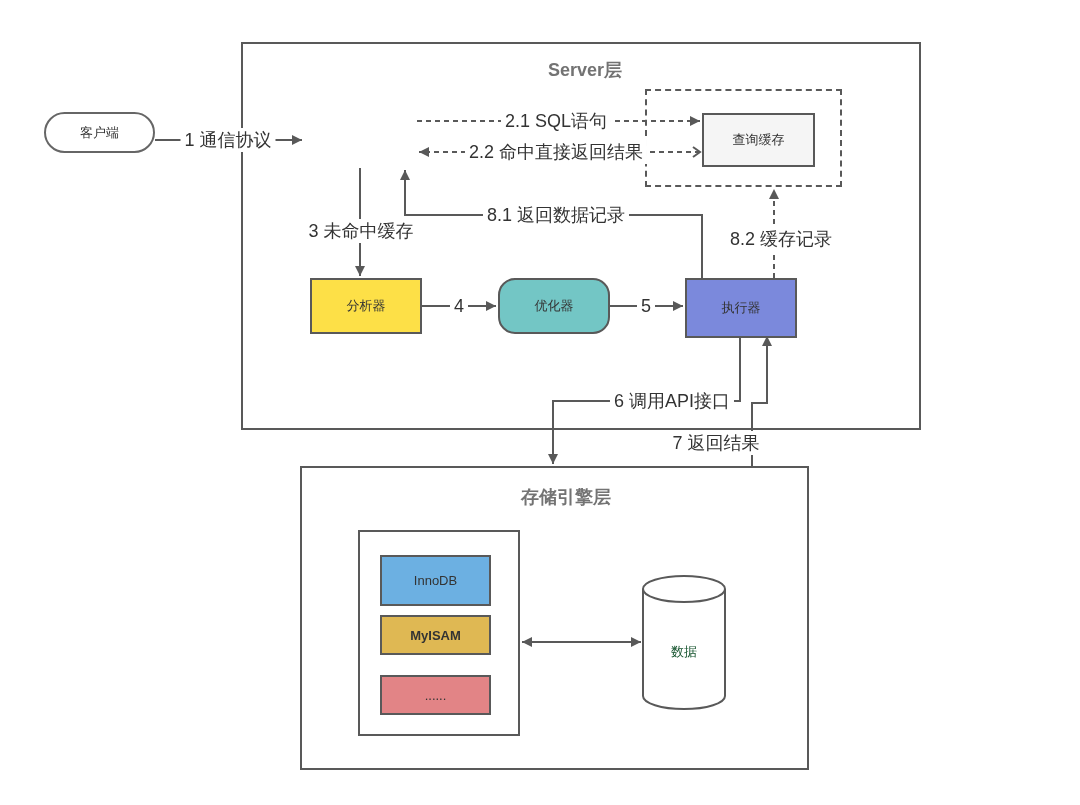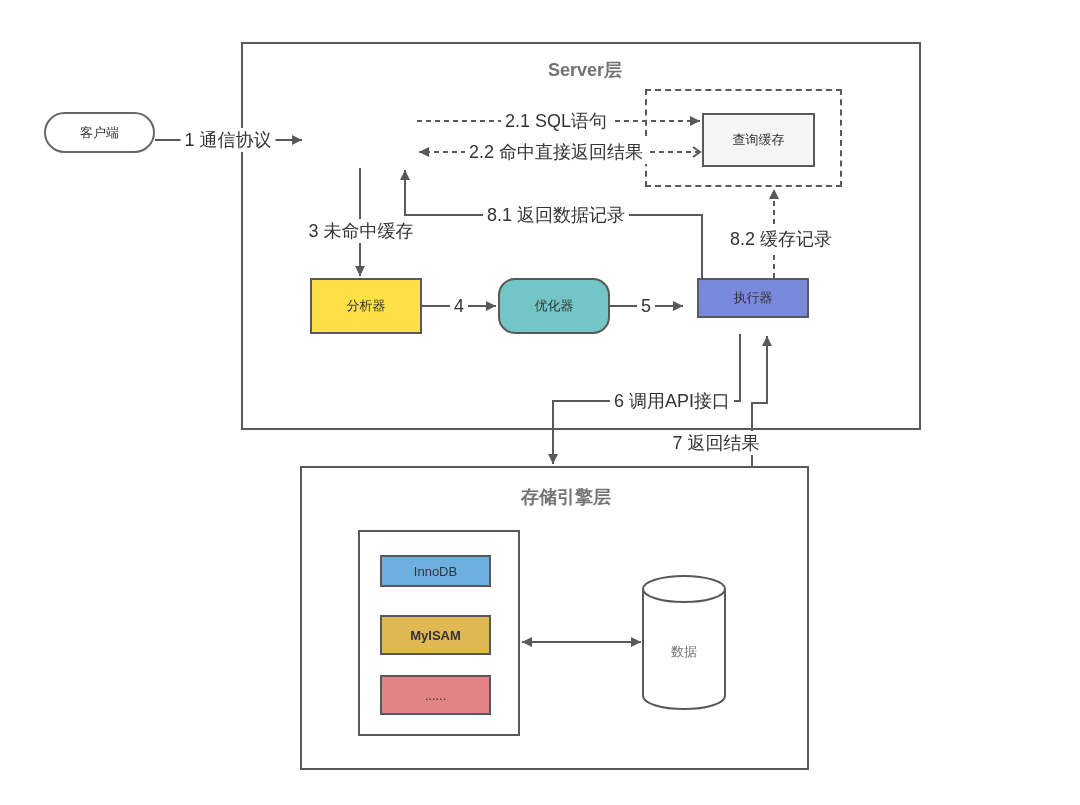--- a/index.html
+++ b/index.html
@@ -8,21 +8,21 @@
   #edges-svg{position:absolute;left:0;top:0;z-index:1;}
   .node{position:absolute;display:flex;align-items:center;justify-content:center;
         box-sizing:border-box;border:2px solid #595959;font-size:13px;color:#333;z-index:2;}
   .container-box{position:absolute;box-sizing:border-box;border:2px solid #595959;background:#fff;z-index:0;}
   .dashed-box{position:absolute;box-sizing:border-box;border:2px dashed #595959;background:transparent;z-index:1;}
   .layer-title{position:absolute;transform:translateX(-50%);font-size:18px;font-weight:bold;
                color:#737373;z-index:2;white-space:nowrap;}
   .stadium{border-radius:28px;background:#fff;border:2px solid #666;}
   .edge-label{position:absolute;transform:translate(-50%,-50%);background:#ffffff;
               padding:0 4px;font-size:18px;color:#333;white-space:nowrap;z-index:3;}
-  .cyl-label{position:absolute;transform:translate(-50%,-50%);font-size:13px;color:#737373;z-index:3;font-family:Liberation Serif, serif;}
+  .cyl-label{position:absolute;transform:translate(-50%,-50%);font-size:13px;color:#14532d;z-index:3;font-family:Liberation Serif, serif;}
 </style>
 </head>
 <body>
 
 <div id="canvas">
 
   <div class="container-box" style="left:241px;top:42px;width:680px;height:388px;"></div>
   <div class="container-box" style="left:300px;top:466px;width:509px;height:304px;"></div>
   <div class="dashed-box" style="left:645px;top:89px;width:197px;height:98px;"></div>
   <div class="container-box" style="left:358px;top:530px;width:162px;height:206px;z-index:1;"></div>
@@ -71,23 +71,23 @@
 
   <div class="node stadium" style="left:44px;top:112px;width:111px;height:41px;">客户端</div>
 
 
   <div class="node" style="left: 702px; top: 113px; width: 113px; height: 54px; background-color: rgb(245, 245, 245);">查询缓存</div>
 
   <div class="node" style="left: 310px; top: 278px; width: 112px; height: 56px; background-color: #fde047;">分析器</div>
 
   <div class="node" style="left: 498px; top: 278px; width: 112px; height: 56px; background-color: rgb(115, 198, 197); border-radius: 17px;">优化器</div>
 
-  <div class="node" style="left: 685px; top: 278px; width: 112px; height: 40px; background-color: rgb(123, 137, 220); margin-left: 12px;">执行器</div>
+  <div class="node" style="left: 685px; top: 278px; width: 112px; height: 60px; background-color: rgb(123, 137, 220);">执行器</div>
 
-  <div class="node" style="left: 380px; top: 555px; width: 111px; height: 32px; background-color: rgb(108, 176, 226);">InnoDB</div>
+  <div class="node" style="left: 380px; top: 555px; width: 111px; height: 51px; background-color: rgb(108, 176, 226);">InnoDB</div>
 
   <div class="node" style="left: 380px; top: 615px; width: 111px; height: 40px; background-color: rgb(223, 184, 83); font-weight: bold;">MyISAM</div>
 
   <div class="node" style="left: 380px; top: 675px; width: 111px; height: 40px; background-color: rgb(226, 132, 134);">......</div>
 
   <div class="cyl-label" style="left:684px;top:652px;">数据</div>
 
   <div class="edge-label" style="left:228px;top:140px;">1 通信协议</div>
   <div class="edge-label" style="left:556px;top:121px;">2.1 SQL语句</div>
   <div class="edge-label" style="left:556px;top:152px;">2.2 命中直接返回结果</div>

